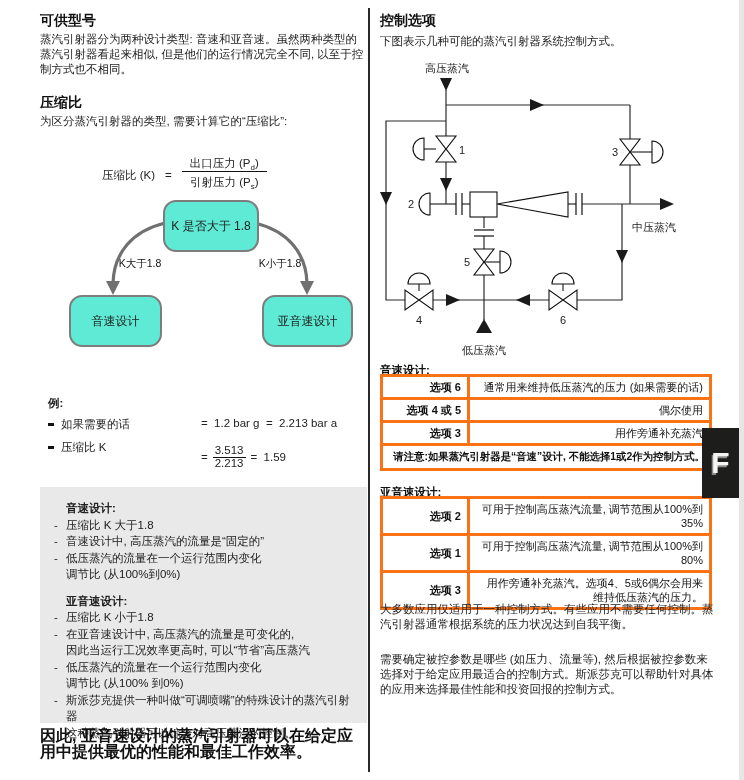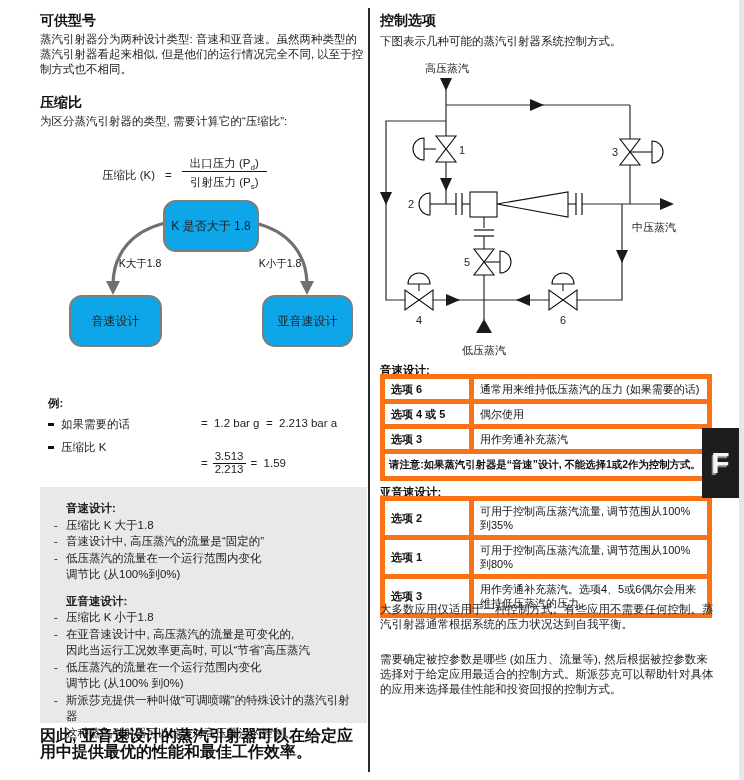--- a/index.html
+++ b/index.html
@@ -19,54 +19,54 @@
   .formula{position:absolute;left:62px;top:146px;display:flex;align-items:center;gap:10px;font-size:11.5px;}
   .frac{text-align:center;line-height:14px;}
   .frac .num{border-bottom:1.2px solid #111;padding:0 8px 2px 8px;}
   .frac .den{padding-top:2px;}
   sub{font-size:8px;}
 
   
   .flowchart{position:absolute;left:0px;top:185px;width:330px;height:162px;}
   .flowchart svg{position:absolute;left:0;top:0;}
   .flow-box{position:absolute;box-sizing:border-box;border:2.5px solid #7d7d7d;border-radius:13px;
-            background:#0ea5e9;display:flex;align-items:center;justify-content:center;
+            background:#5eead4;display:flex;align-items:center;justify-content:center;
             font-size:12px;color:#222;white-space:nowrap;}
   .flow-label{position:absolute;font-size:10.5px;color:#111;transform:translateX(-50%);white-space:nowrap;}
 
   
   .example{position:absolute;left:8px;top:386px;width:318px;font-size:11.5px;}
   .ex-head{font-weight:bold;margin-bottom:6px;}
   .ex-row{display:flex;align-items:flex-start;margin-bottom:8px;}
   .ex-bullet{width:6px;height:3px;background:#111;margin:6px 7px 0 0;flex:none;}
   .ex-label{width:140px;flex:none;}
   .ex-value{white-space:pre;}
   .ex-frac-row{display:flex;align-items:center;}
-  .ex-frac{text-align:center;line-height:13px;margin:10px 5px;}
+  .ex-frac{text-align:center;line-height:13px;margin:4px 5px;}
   .ex-frac .num{border-bottom:1.2px solid #111;padding:0 2px 1px 2px;}
   .ex-frac .den{padding-top:1px;}
 
   
   .gray-box{position:absolute;left:0;top:477px;width:327px;height:236px;background:#e9e9e9;
             box-sizing:border-box;padding:13px 14px;font-size:11.5px;line-height:16.5px;}
   .gb-head{font-weight:bold;padding-left:12px;}
   .gb-item{display:flex;align-items:flex-start;}
   .gb-dash{width:12px;flex:none;}
   .gb-text{flex:1;white-space:pre-line;}
   .gb-space{height:10px;}
 
   .conclusion{position:absolute;left:0;top:718px;width:327px;font-size:16px;line-height:16px;
               font-weight:bold;color:#111;}
 
   
   .diagram{position:absolute;left:378px;top:58px;width:366px;height:305px;}
   .tbl-title{position:absolute;left:0;font-size:11.5px;font-weight:bold;color:#111;}
   .opt-table{position:absolute;left:0;width:332px;border-collapse:collapse;font-size:11px;color:#111;
              table-layout:fixed;}
-  .opt-table td{border:5px solid #f97316;padding:3px 6px;vertical-align:middle;line-height:14px;}
+  .opt-table td{border:3px solid #f97316;padding:3px 6px;vertical-align:middle;line-height:14px;text-align:right;}
   .opt-table td.opt{width:72px;font-weight:bold;white-space:nowrap;}
   .opt-table td.note{font-weight:bold;font-size:10.4px;white-space:nowrap;padding:4px 4px;}
 
   
   .f-tab{position:absolute;left:702px;top:428px;width:37px;height:70px;background:#1d1d1b;
          display:flex;align-items:center;justify-content:center;}
   .f-tab span{font-size:30px;font-weight:bold;color:#f4f4f4;text-shadow:-1.5px 1.5px 0 #8a8a8a;}
 </style>
 </head>
 <body>

